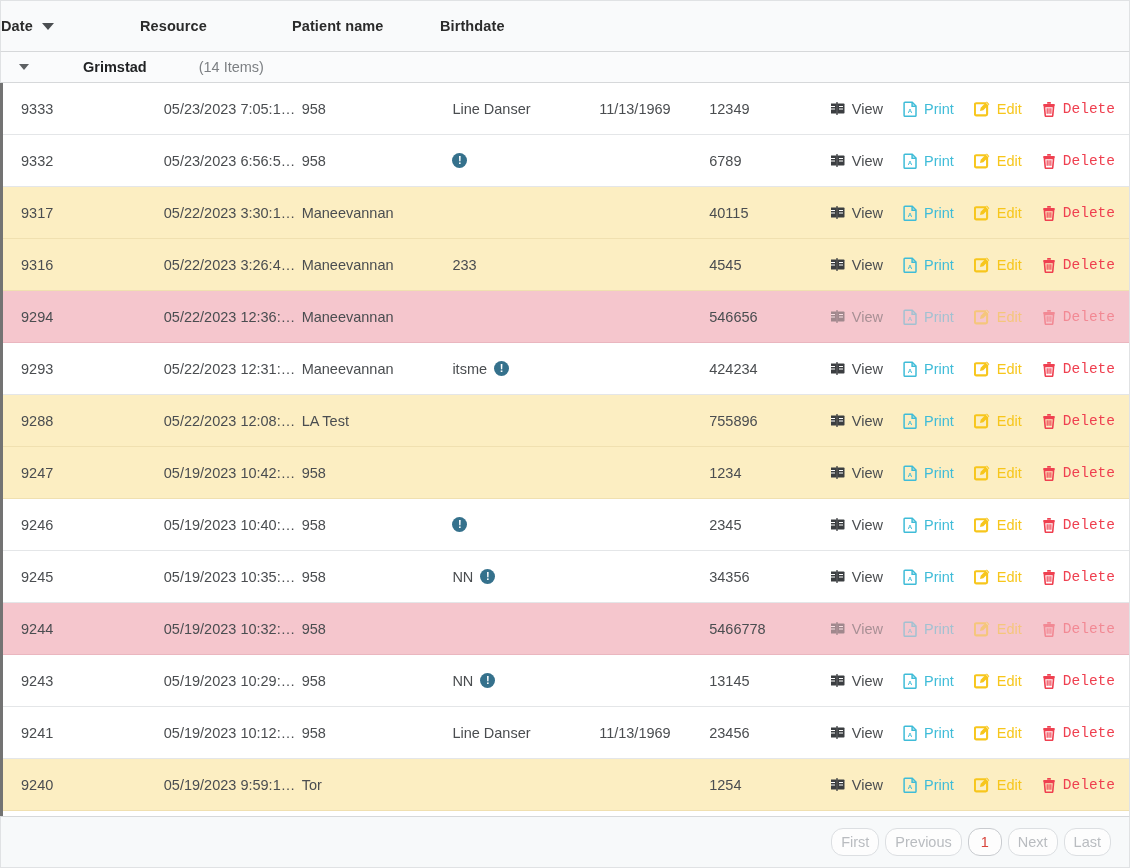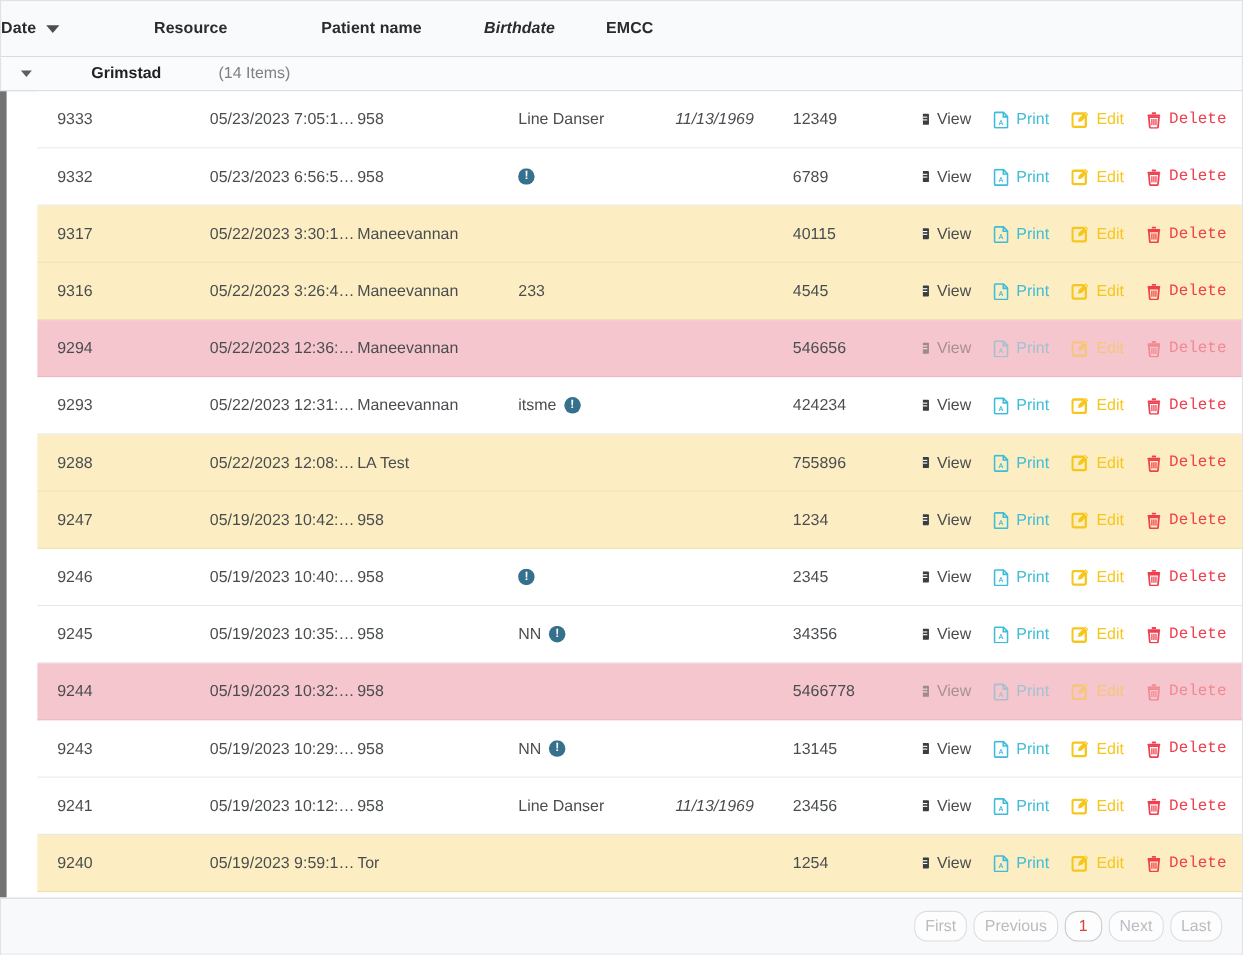--- a/index.html
+++ b/index.html
@@ -91,24 +91,23 @@
   }
   .group-count {
     font-size: 14.5px;
     color: #7d8084;
     margin-left: 8px;
   }
 
   
   .grid-body {
     flex: 1 1 auto;
-    border-left: 6px solid #737373;
+    border-left: 3px solid #737373;
     border-right: 1px solid #e0e2e4;
     overflow: hidden;
-    padding-left: 28px;
   }
   .row {
     display: flex;
     align-items: center;
     height: 52px;
     border-bottom: 1px solid #e4e6e8;
     background: #ffffff;
   }
   .row.warn   { background: #fceec2; border-bottom-color: #f0e0b0; }
   .row.danger { background: #f5c6cd; border-bottom-color: #eab6bf; }
@@ -118,21 +117,21 @@
     color: #4a4d50;
     white-space: nowrap;
     overflow: hidden;
     display: flex;
     align-items: center;
   }
   .c-record   { width: 162px; padding-left: 18px; }
   .c-date     { width: 139px; }
   .c-resource { width: 152px; }
   .c-patient  { width: 148px; }
-  .c-birth    { width: 111px; font-style: italic; }
+  .c-birth    { width: 111px; }
   .c-emcc     { width: 123px; }
   .c-actions  { flex: 1 1 auto; display: flex; align-items: flex-end;
                 justify-content: flex-end; padding-right: 14px; gap: 0px; }
 
   
   .info-badge {
     display: inline-flex;
     align-items: center;
     justify-content: center;
     width: 15px; height: 15px;
@@ -212,23 +211,20 @@
     </div>
     <div class="hcell c-resource">
       <span class="hcell-label">Resource</span>
     </div>
     <div class="hcell c-patient">
       <span class="hcell-label">Patient name</span>
     </div>
     <div class="hcell c-birth">
       <span class="hcell-label">Birthdate</span>
     </div>
-    <div class="hcell c-emcc">
-      <span class="hcell-label">EMCC</span>
-    </div>
     <div class="hcell c-actions"></div>
   </div>
 
   <div class="group-row">
     <span class="group-caret"></span>
     <span class="group-name">Grimstad</span>
     <span class="group-count">(14 Items)</span>
   </div>
 
   <div class="grid-body">

